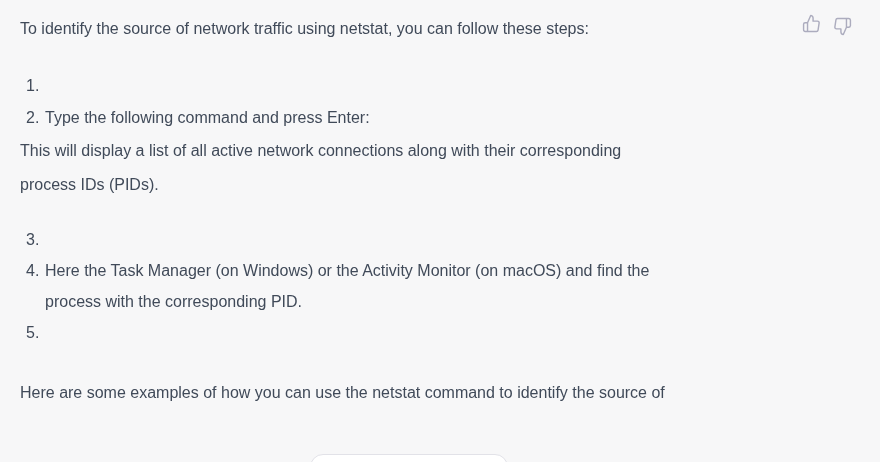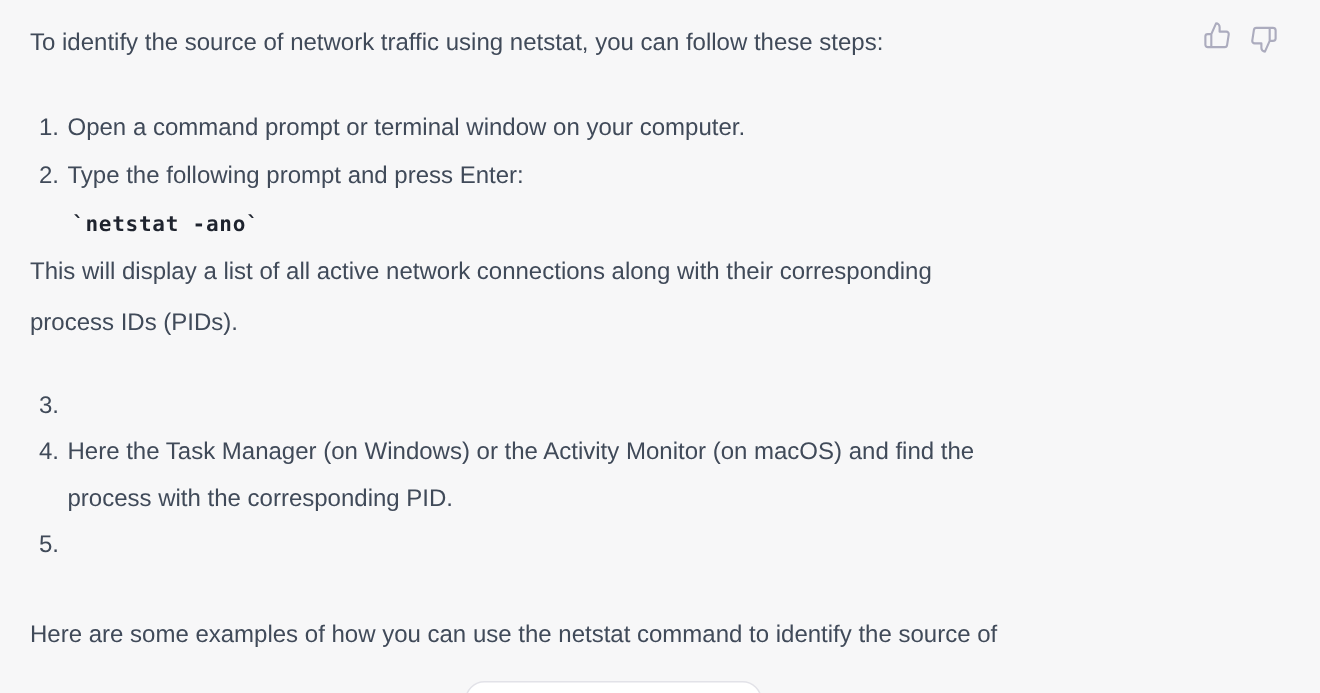--- a/index.html
+++ b/index.html
@@ -114,31 +114,25 @@
     </button>
   </div>
 
   <div class="content">
 
     <p class="intro">To identify the source of network traffic using netstat, you can follow these steps:</p>
 
     <ol class="steps steps-1">
       <li>
         <span class="marker">1.</span>
-        <div class="body-lines">
-          <div class="line">Open a command prompt or terminal window on your computer.</div>
-        </div>
       </li>
       <li>
         <span class="marker">2.</span>
         <div class="body-lines">
-          <div class="line">Type the following prompt and press Enter:</div>
-          <div class="codeline">
-            <code class="inline-code">`netstat -ano`</code>
-          </div>
+          <div class="line">Type the following command and press Enter:</div>
         </div>
       </li>
     </ol>
 
     <div class="para para-1">
       <div class="line">This will display a list of all active network connections along with their corresponding</div>
       <div class="line">process IDs (PIDs).</div>
     </div>
 
     <ol class="steps steps-2">

